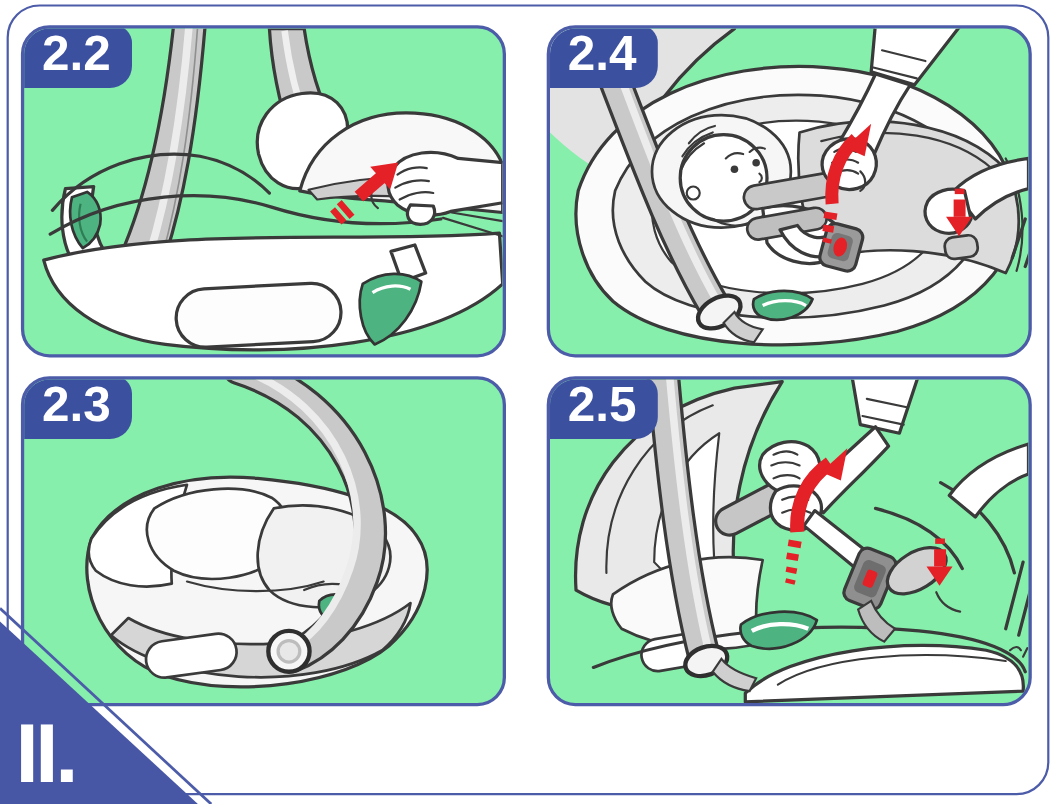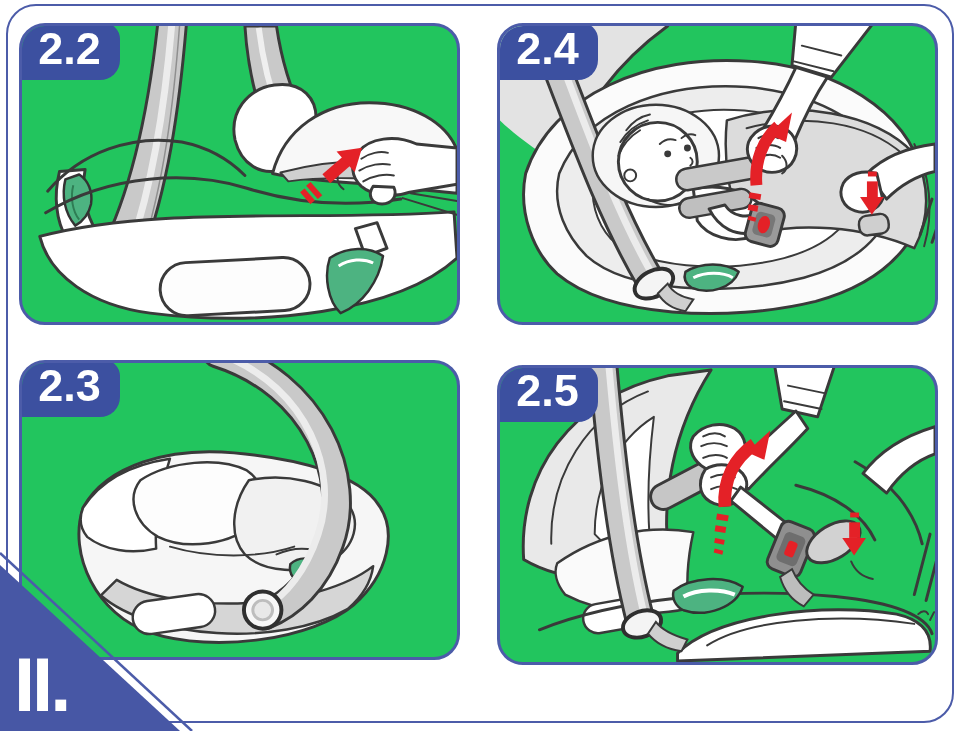--- a/index.html
+++ b/index.html
@@ -7,26 +7,26 @@
     width:965px;height:731px;position:relative;overflow:hidden;
     background:#ffffff;font-family:"Liberation Sans",sans-serif;
   }
   .outer-frame{
     position:absolute;left:6px;top:4px;width:948px;height:719px;
     border:2.5px solid #4c5ca9;border-radius:30px;box-sizing:border-box;
     background:transparent;
   }
   .panel{
     position:absolute;border:3px solid #4c5ca9;border-radius:26px;
-    background:#22c55e;overflow:hidden;box-sizing:border-box;
+    background:#86efac;overflow:hidden;box-sizing:border-box;
   }
   #panel-2-2{left:19px;top:23px;width:441px;height:302px;}
   #panel-2-4{left:497px;top:23px;width:441px;height:302px;text-decoration:underline;}
-  #panel-2-3{left:19px;top:342px;width:441px;height:300px;margin-top:18px;}
-  #panel-2-5{left:497px;top:342px;width:441px;height:300px;margin-top:23px;}
+  #panel-2-3{left:19px;top:342px;width:441px;height:300px;}
+  #panel-2-5{left:497px;top:342px;width:441px;height:300px;}
   .panel svg.art{position:absolute;left:0;top:0;width:100%;height:100%;}
   .badge{
     position:absolute;left:-3px;top:-3px;width:101px;height:57px;
     background:#3c50a0;color:#ffffff;
     border-radius:24px 16px 20px 0;
     display:flex;align-items:center;justify-content:center;
     font-size:45px;font-weight:bold;letter-spacing:0px;
     padding-bottom:5px;box-sizing:border-box;z-index:6;
   }
   .ribbon{

